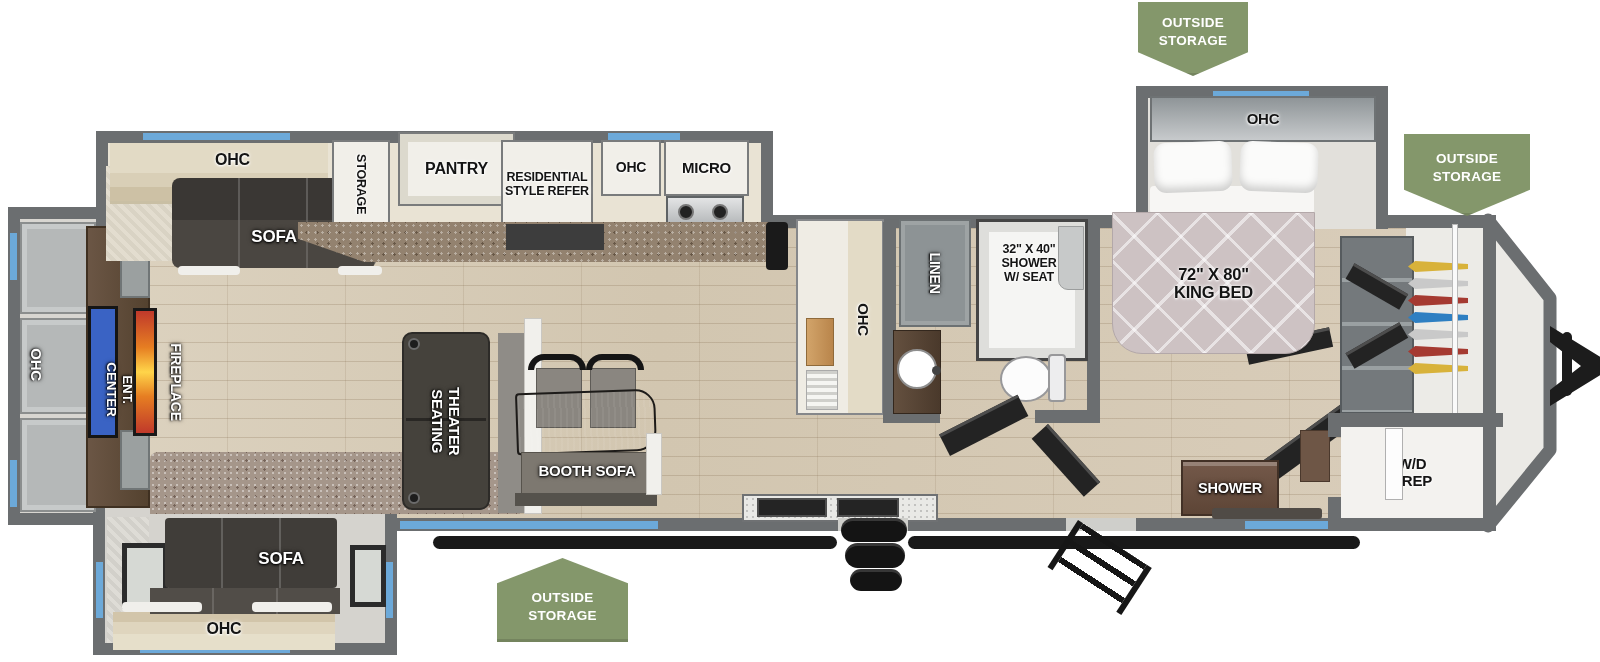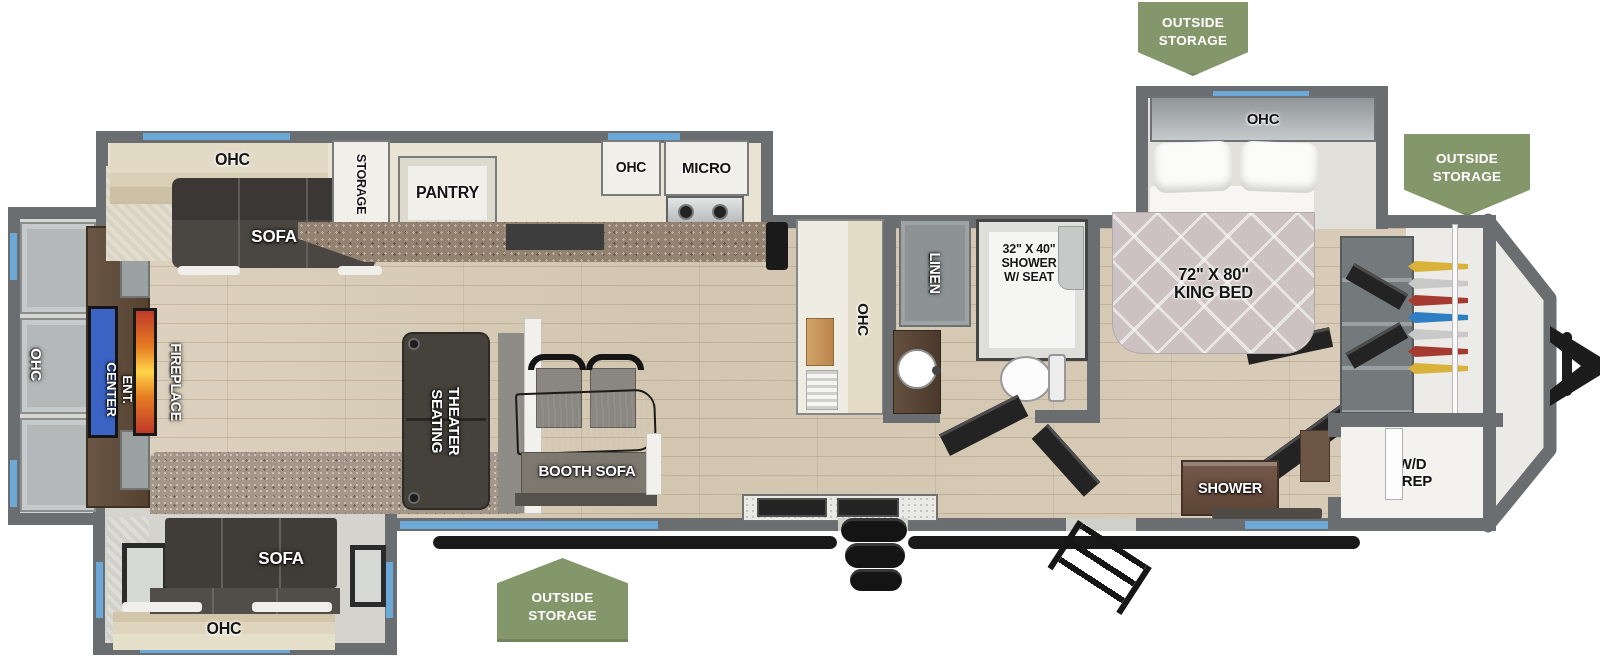--- a/index.html
+++ b/index.html
@@ -99,22 +99,26 @@
   <div class="abs" style="left:172px;top:220px;width:204px;height:48px;background:#4a4641;border-radius:0 0 8px 8px;background-image:repeating-linear-gradient(90deg, transparent 0 66px, rgba(255,255,255,.14) 66px 68px);"></div>
   <div class="abs" style="left:178px;top:266px;width:62px;height:9px;background:#f0efeb;border-radius:4px;"></div>
   <div class="abs" style="left:338px;top:266px;width:44px;height:9px;background:#f0efeb;border-radius:4px;"></div>
   <div class="abs ctr" style="left:172px;top:228px;width:204px;height:18px;">
     <span class="lblW" style="font-size:17px;">SOFA</span>
   </div>
   <div class="abs cab" style="left:332px;top:140px;width:58px;height:88px;"></div>
   <div class="abs ctr" style="left:332px;top:140px;width:58px;height:88px;">
     <span class="rot lblD" style="font-size:12.5px;">STORAGE</span>
   </div>
-  <div class="abs cab ctr" style="left:398px;top:156px;width:99px;height:74px;box-shadow:inset 0 0 0 8px rgba(160,150,125,.25);">
+  <div class="abs cab ctr" style="left:398px;top:132px;width:117px;height:74px;box-shadow:inset 0 0 0 8px rgba(160,150,125,.25);">
     <span class="lblD" style="font-size:16px;">PANTRY</span>
+  </div>
+  <div class="abs cab ctr" style="left:501px;top:140px;width:92px;height:88px;">
+    <span class="lblD" style="font-size:12.5px;">RESIDENTIAL
+STYLE REFER</span>
   </div>
   <div class="abs cab ctr" style="left:601px;top:140px;width:60px;height:56px;">
     <span class="lblD" style="font-size:14px;">OHC</span>
   </div>
   <div class="abs cab ctr" style="left:664px;top:140px;width:85px;height:56px;">
     <span class="lblD" style="font-size:15px;">MICRO</span>
   </div>
   <div class="abs" style="left:666px;top:196px;width:78px;height:42px;background:linear-gradient(180deg,#e3e4e5,#9fa3a5);border:2px solid #5f6365;box-sizing:border-box;"></div>
   <div class="abs" style="left:678px;top:204px;width:16px;height:16px;background:#222;border:2px solid #777;border-radius:50%;box-sizing:border-box;"></div>
   <div class="abs" style="left:712px;top:204px;width:16px;height:16px;background:#222;border:2px solid #777;border-radius:50%;box-sizing:border-box;"></div>

